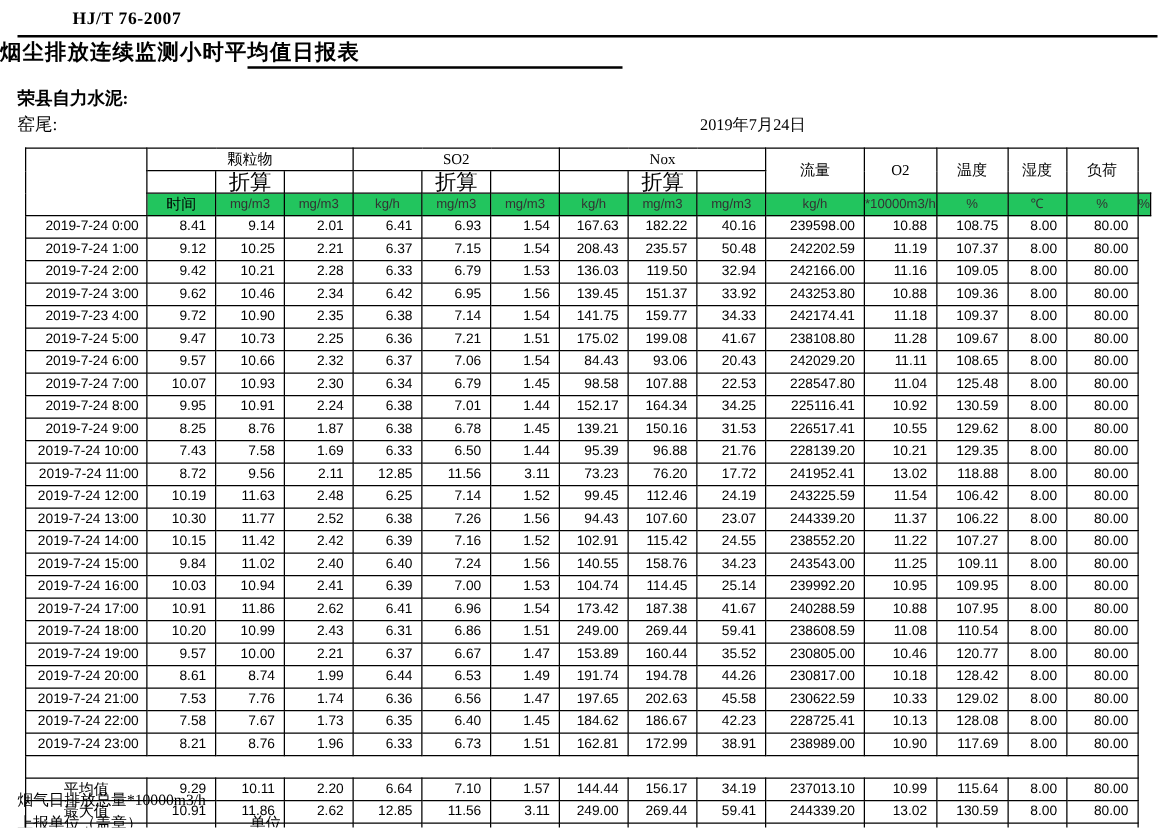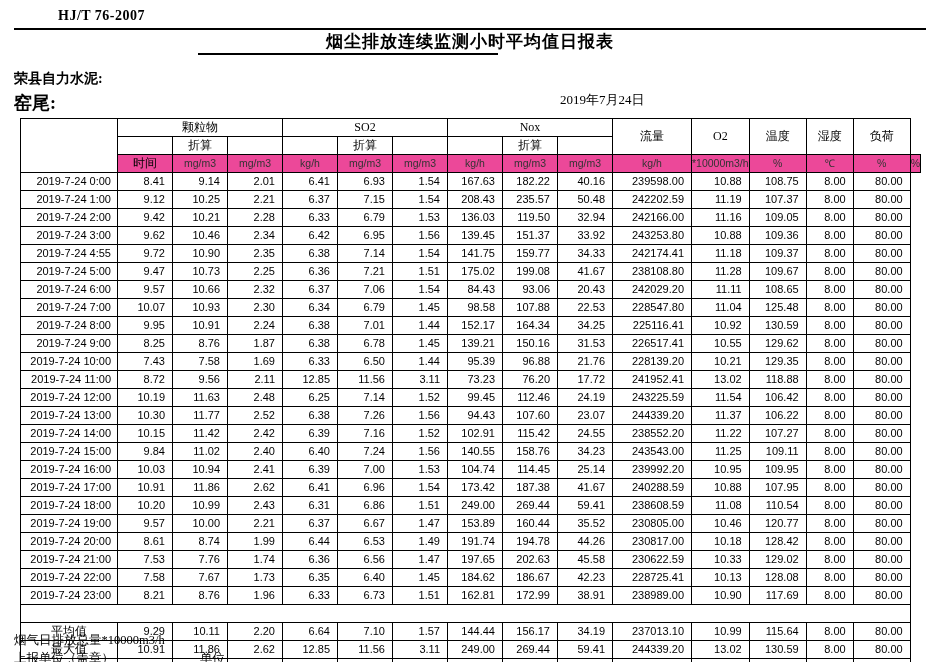--- a/index.html
+++ b/index.html
@@ -14,32 +14,32 @@
 
   .std-code{
     position:absolute;left:18px;top:8px;
     font-family:"Liberation Serif", serif;
     font-weight:bold;font-size:14px;letter-spacing:0.5px;margin-left:40px;
   }
   .hr-top{
     position:absolute;left:14px;top:28px;width:912px;height:2px;background:#000;
   }
   .doc-title{
-    position:absolute;left:0;top:30px;width:940px;text-align:center;
+    position:absolute;left:0;top:30px;width:940px;text-align:left;
     font-size:17px;font-weight:bold;font-family:"Liberation Serif", serif;
     letter-spacing:1px;
   }
   .title-underline{
     position:absolute;left:198px;top:53px;width:300px;height:2px;background:#000;
   }
   .company{
     position:absolute;left:14px;top:70px;font-size:14px;font-weight:bold;
   }
   .outlet{
-    position:absolute;left:14px;top:91px;font-size:18px;font-weight:bold;
+    position:absolute;left:14px;top:91px;font-size:14px;font-weight:normal;
   }
   .rpt-date{
     position:absolute;left:560px;top:91px;font-size:13px;
   }
 
   table.data{
     position:absolute;left:20px;top:118px;
     border-collapse:collapse;
     font-size:11px;
     font-family:"Liberation Sans", sans-serif;
@@ -48,22 +48,22 @@
     border:1px solid #000;
     padding:0;
     height:17px;
     text-align:center;
     vertical-align:middle;
     font-weight:normal;
     line-height:15px;
   }
   .grp{font-family:"Liberation Serif", serif;font-size:12px;}
   .grp-it{font-family:"Liberation Serif", serif;font-size:12px;}
-  .sub-zs{font-size:12px;font-family:"Liberation Serif", serif;}
-  .unit-row td{background:#ec4899;height:18px;font-size:10.5px;color:#333;}
+  .sub-zs{font-size:17px;font-family:"Liberation Serif", serif;}
+  .unit-row td{background:#22c55e;height:18px;font-size:10.5px;color:#333;}
   .unit-row td.timehdr{font-size:12px;color:#000;font-family:"Liberation Serif", serif;}
   .c-time{width:96px;text-align:center;}
   .c-num{width:54px;}
   .c-flow{width:78px;}
   .c-o2{width:46px;}
   .c-temp{width:56px;}
   .c-hum{width:46px;}
   .c-load{width:56px;}
   .datarow td{font-size:11px;}
   .datarow td.tcell{text-align:right;padding-right:6px;margin-top:29px;}
@@ -196,21 +196,21 @@
           <td class="vcell">139.45</td>
           <td class="vcell">151.37</td>
           <td class="vcell">33.92</td>
           <td class="vcell">243253.80</td>
           <td class="vcell">10.88</td>
           <td class="vcell">109.36</td>
           <td class="vcell">8.00</td>
           <td class="vcell">80.00</td>
         </tr>
       <tr class="datarow">
-          <td class="tcell">2019-7-24 4:55</td>
+          <td class="tcell">2019-7-23 4:00</td>
           <td class="vcell">9.72</td>
           <td class="vcell">10.90</td>
           <td class="vcell">2.35</td>
           <td class="vcell">6.38</td>
           <td class="vcell">7.14</td>
           <td class="vcell">1.54</td>
           <td class="vcell">141.75</td>
           <td class="vcell">159.77</td>
           <td class="vcell">34.33</td>
           <td class="vcell">242174.41</td>

